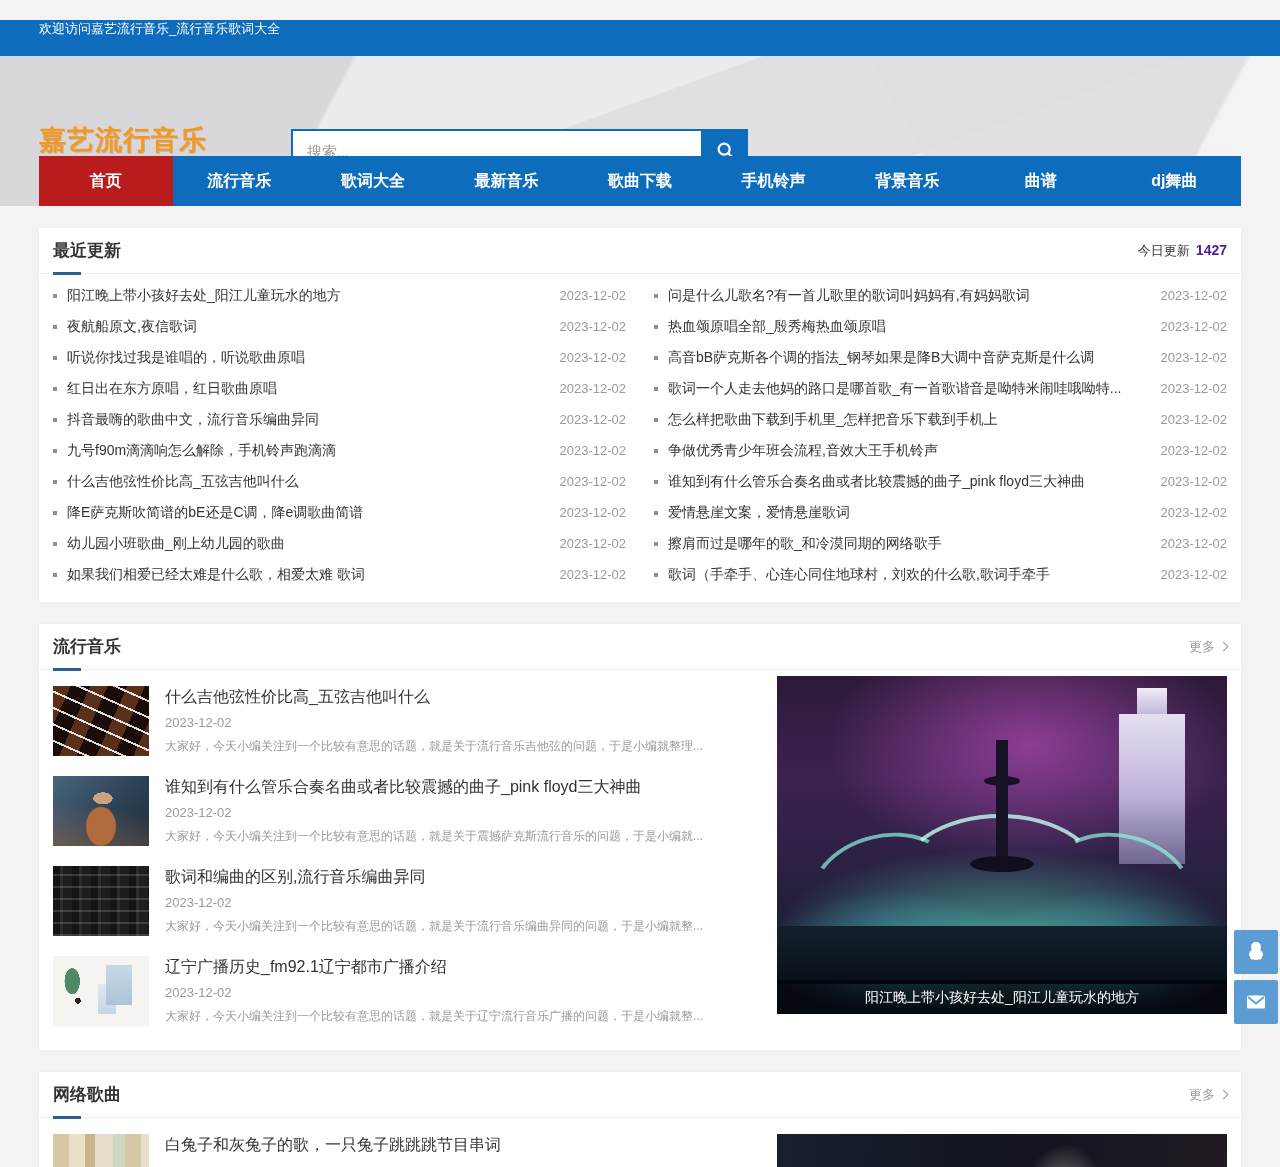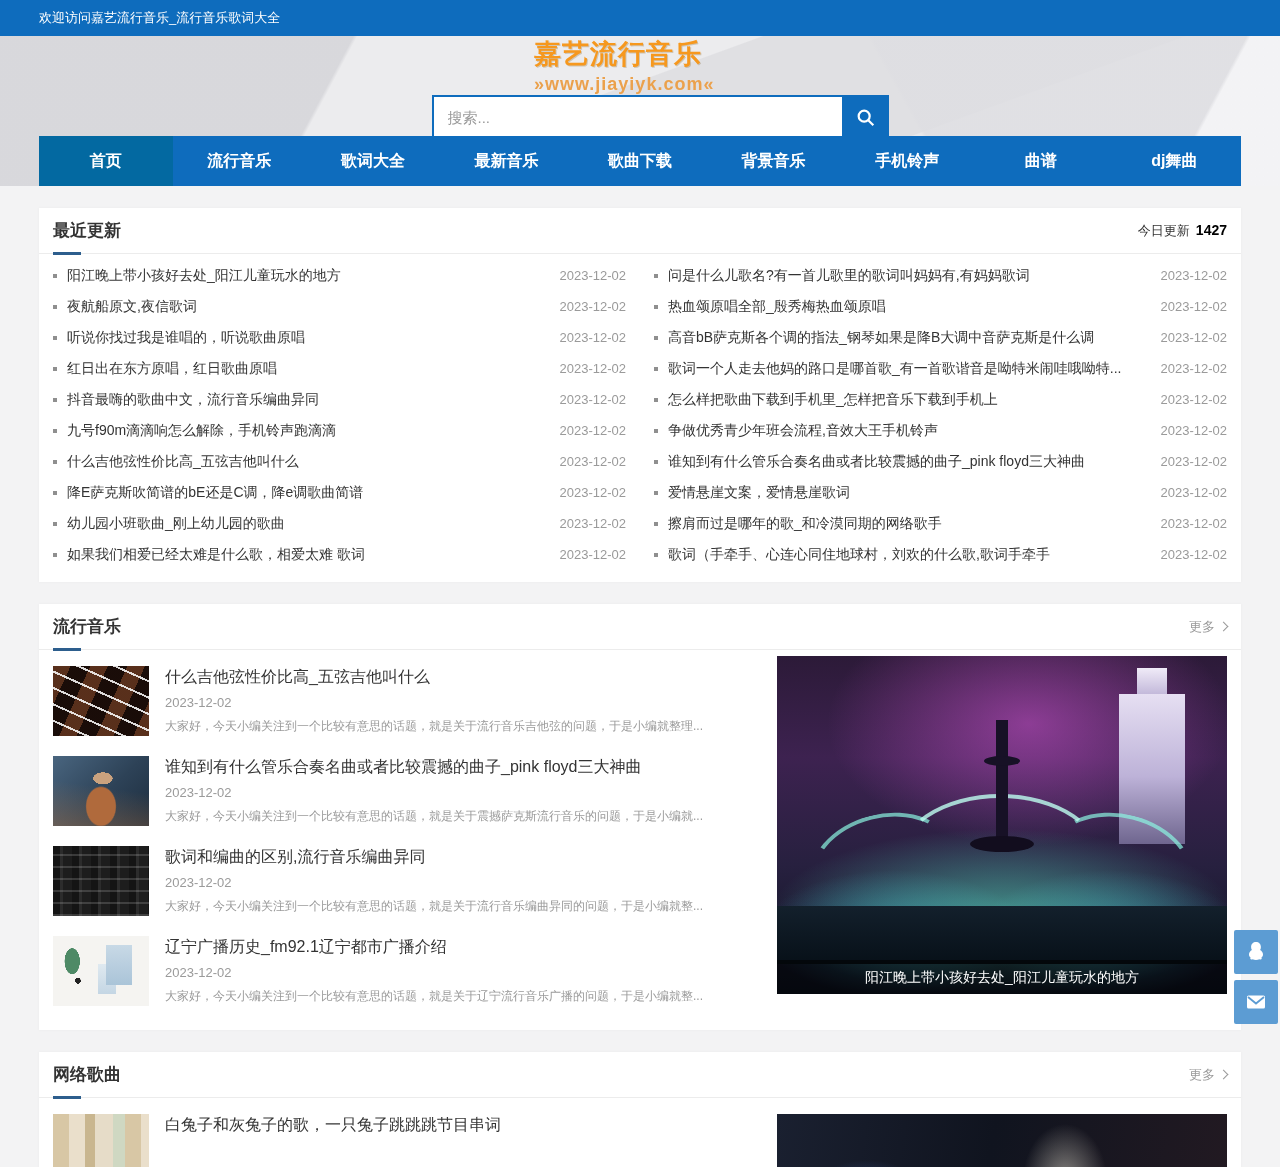--- a/index.html
+++ b/index.html
@@ -3,61 +3,61 @@
 <meta charset="utf-8">
 <style>
   * { margin:0; padding:0; box-sizing:border-box; }
   html,body { width:1280px; height:1167px; overflow:hidden;
     font-family:"Liberation Sans","DejaVu Sans",sans-serif; background:#f3f3f4; color:#333; }
   a { text-decoration:none; color:inherit; cursor:pointer; }
   .container { width:1202px; margin:0 auto; }
 
   
   .topbar { height:36px; background:#0e6cbd; }
-  .topbar .container { height:36px; display:flex; align-items:center; }
+  .topbar .container { height:36px; display:flex; align-items:flex-start;margin-top:20px; }
   .topbar span { color:#fff; font-size:13px; }
 
   
   .site-header { height:150px; position:relative;
     background:
       linear-gradient(118deg, rgba(214,214,218,.9) 0 26%, rgba(214,214,218,0) 26.3%),
       linear-gradient(298deg, rgba(244,244,246,.95) 0 8%, rgba(244,244,246,0) 8.3%),
       linear-gradient(241deg, rgba(222,222,226,.8) 0 30%, rgba(222,222,226,0) 30.3%),
       linear-gradient(160deg, #ececee 0 45%, #e0e0e3 45.2% 70%, #e9e9eb 70.2%),
       #e6e6e8; }
-  .site-header .container { height:190px; display:flex; align-items:center; position:relative;flex-direction:column; }
+  .site-header .container { height:190px; display:flex; align-items:center; position:relative; }
   .logo { width:212px; cursor:pointer; }
   .logo .t { font-size:27px; font-weight:bold; color:#f6981e; letter-spacing:1px;
     text-shadow:1px 1px 0 rgba(120,80,10,.25); }
   .logo .s { font-size:18px; font-weight:bold; color:#eba14c; margin-top:2px; letter-spacing:1px; }
   .searchbar { display:flex; margin-left:40px; height:45px;justify-content:flex-end; }
   .searchbar input { width:412px; height:45px; border:2px solid #0e6cbd; background:#fff;
     font-size:15px; padding:0 14px; color:#333; outline:none; }
   .searchbar input::placeholder { color:#9a9a9a; }
   .search-btn { width:45px; height:45px; background:#0e6cbd; border:none; cursor:pointer;
     display:flex; align-items:center; justify-content:center; }
 
   
   .navwrap { background:transparent; margin-top:-50px; position:relative; z-index:2; }
   .mainnav { height:50px; background:#0e6cbd; display:flex; }
   .mainnav .item { flex:1; display:flex; align-items:center; justify-content:center;
     color:#fff; font-size:16px; font-weight:bold; cursor:pointer; }
-  .mainnav .item.active { background:#0369a1; }
+  .mainnav .item.active { background:#b91c1c; }
 
   
   .card { background:#fff; margin-bottom:22px; box-shadow:0 0 3px rgba(0,0,0,.04); }
   .first-card { margin-top:22px; }
   .sec-head { height:46px; display:flex; align-items:center; justify-content:space-between;
     padding:0 14px; border-bottom:1px solid #ececec; }
   .sec-head h2 { font-size:17px; font-weight:bold; color:#333; position:relative; height:46px;
     line-height:46px; }
   .sec-head h2::after { content:""; position:absolute; left:0; bottom:-1px; width:28px; height:3px;
     background:#2d5e8d; }
   .today { font-size:13px; color:#333; }
-  .today b { color:#000000; margin-left:6px; font-size:14px; }
+  .today b { color:#4c1d95; margin-left:6px; font-size:14px; }
   .more { font-size:13px; color:#999; display:flex; align-items:center; }
   .chev { width:7px; height:7px; border-top:1px solid #999; border-right:1px solid #999;
     transform:rotate(45deg); margin-left:5px; display:inline-block; }
 
   
   .rec-cols { display:flex; padding:6px 0 12px; }
   .rec-cols ul { list-style:none; width:50%; padding:0 14px; }
   .rec-cols li { height:31px; display:flex; align-items:center; }
   .sq { width:4px; height:4px; background:#8f8f8f; margin-right:10px; flex:none; }
   .rec-cols .t { flex:1; font-size:14px; color:#333; white-space:nowrap; overflow:hidden;
@@ -173,22 +173,22 @@
 </div>
 
 <div class="navwrap">
   <div class="container">
     <nav class="mainnav">
       <div class="item active">首页</div>
       <div class="item">流行音乐</div>
       <div class="item">歌词大全</div>
       <div class="item">最新音乐</div>
       <div class="item">歌曲下载</div>
+      <div class="item">手机铃声</div>
       <div class="item">背景音乐</div>
-      <div class="item">手机铃声</div>
       <div class="item">曲谱</div>
       <div class="item">dj舞曲</div>
     </nav>
   </div>
 </div>
 
 <div class="container">
 
   <div class="card first-card">
     <div class="sec-head">

